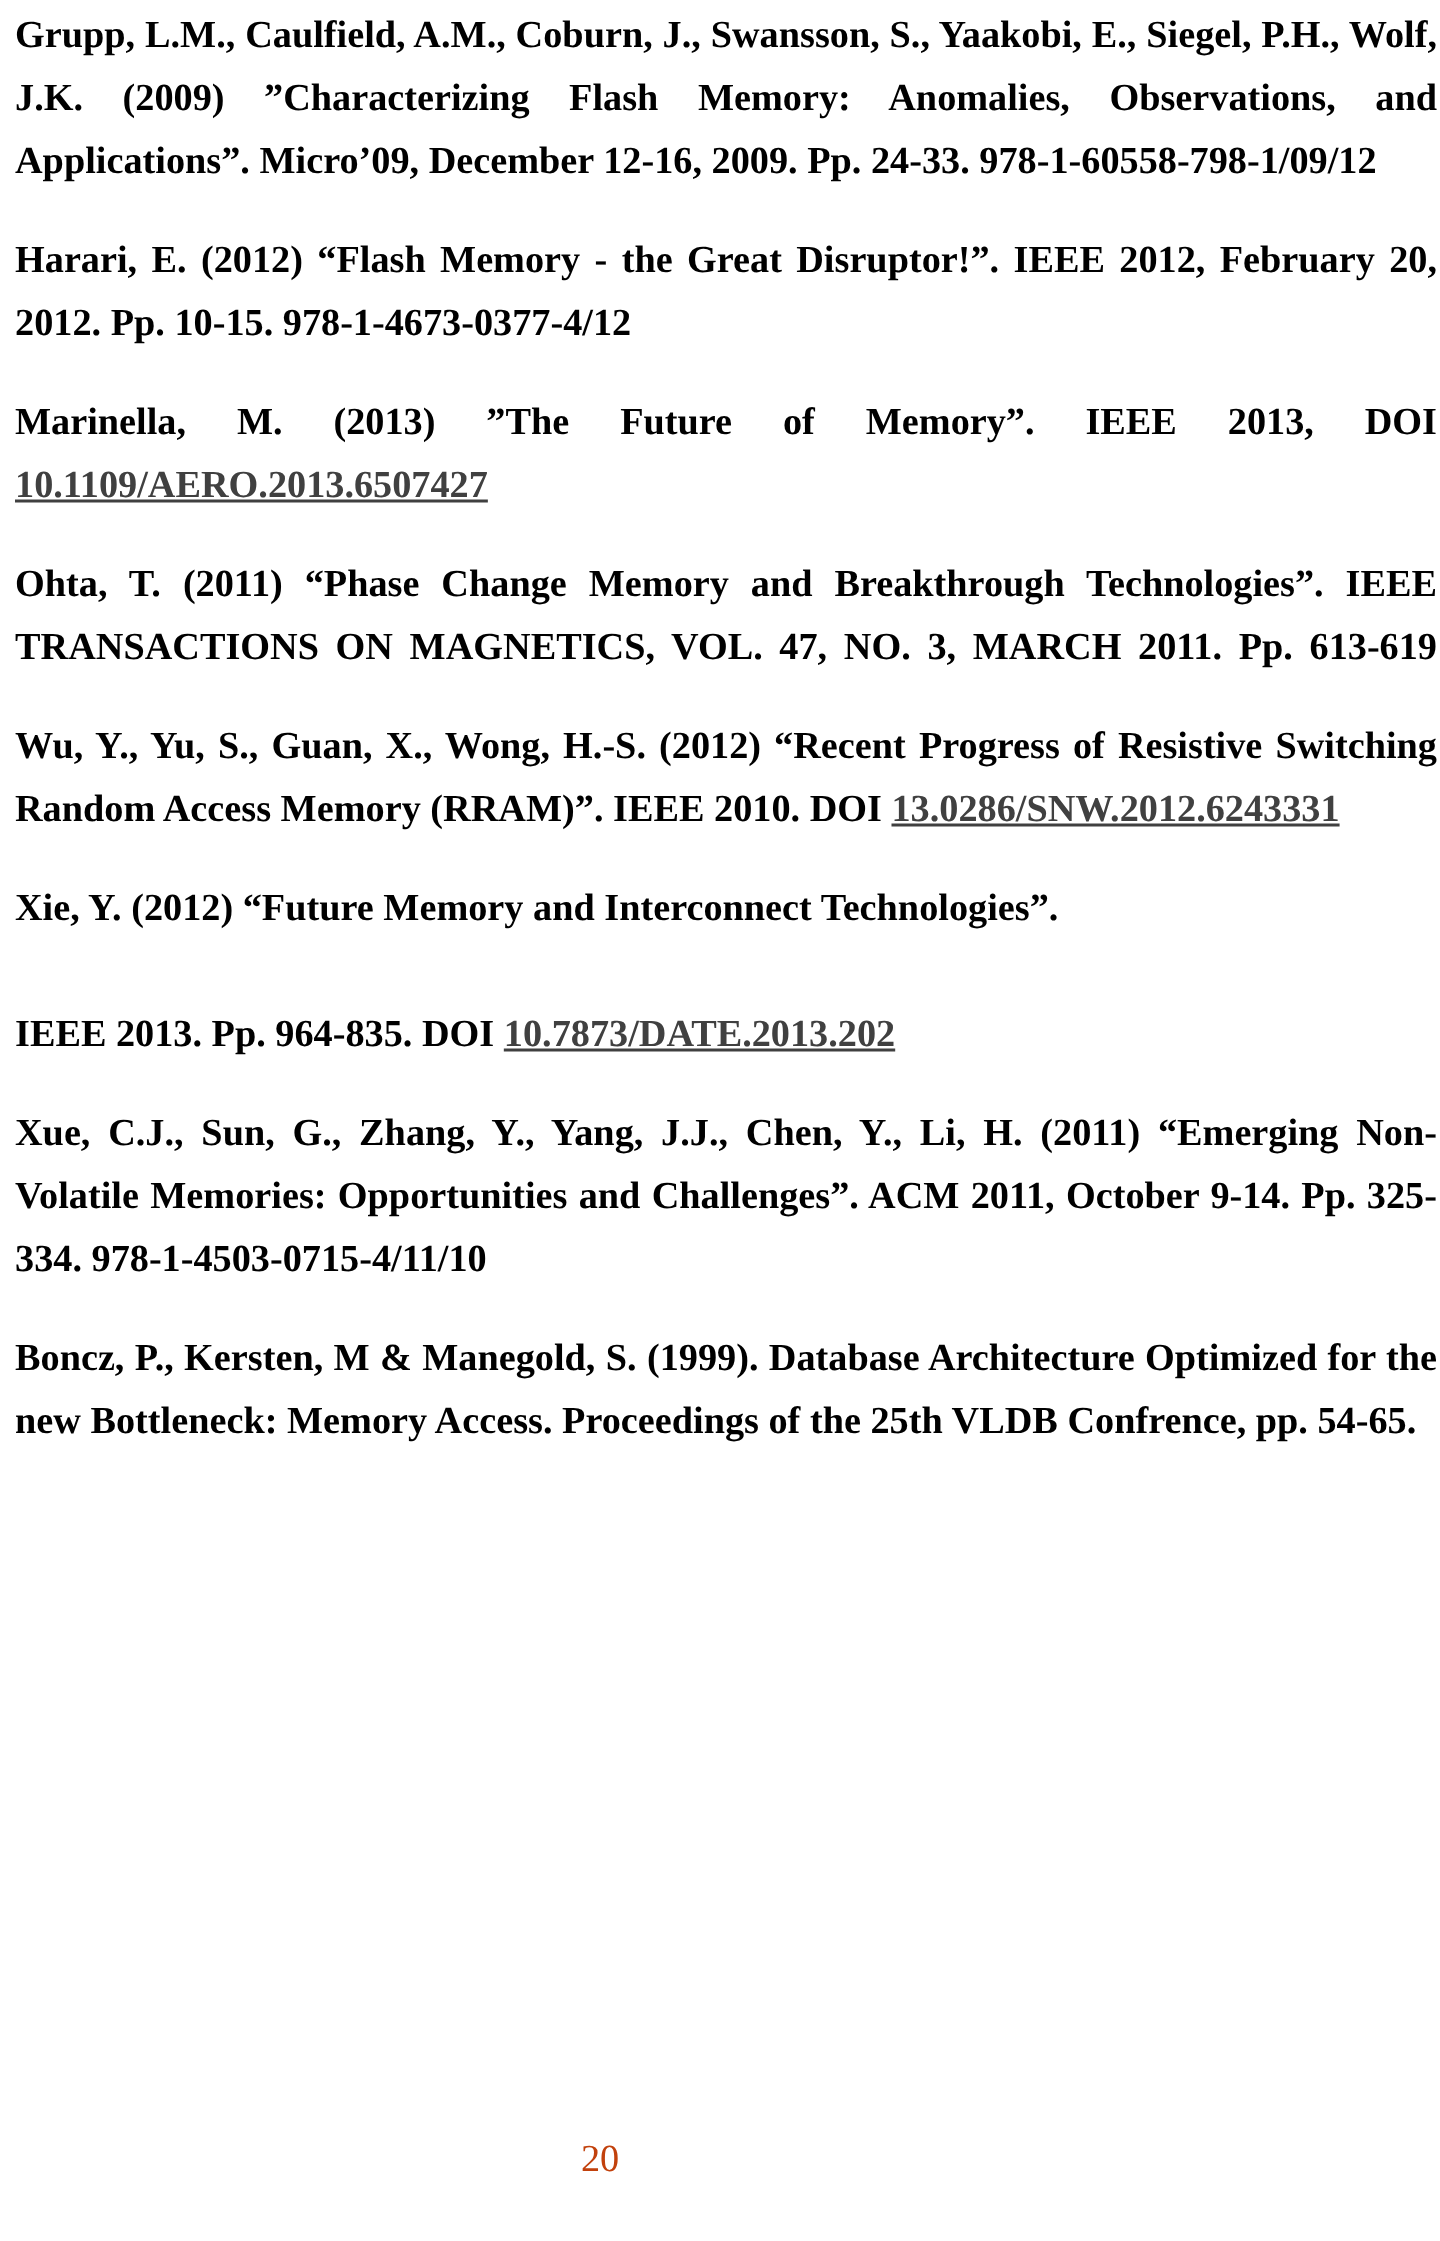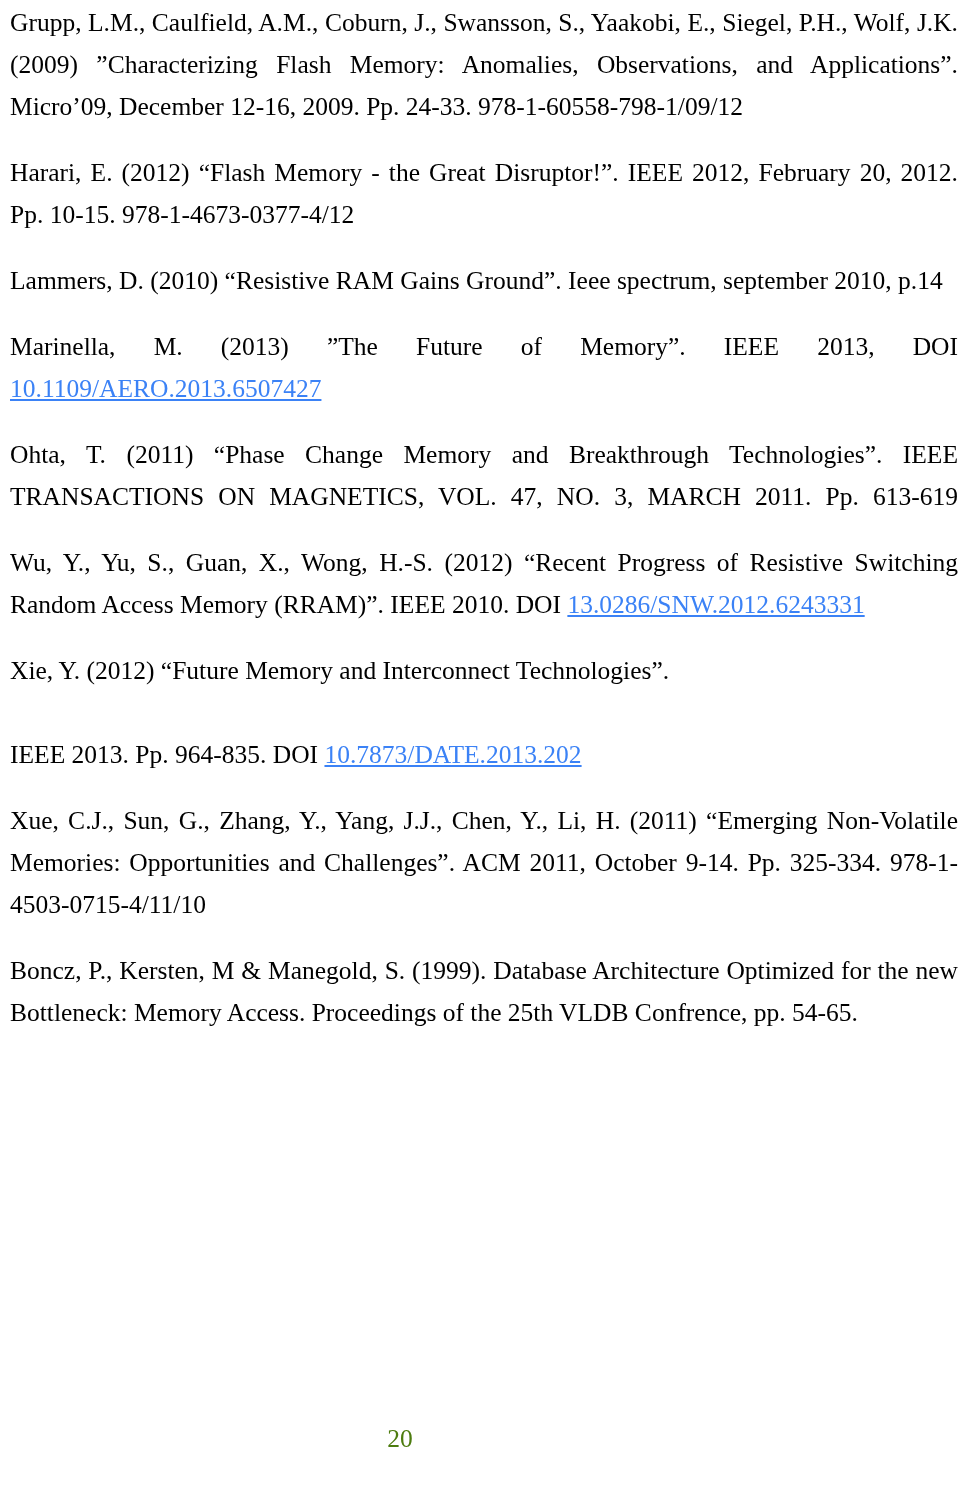--- a/index.html
+++ b/index.html
@@ -22,78 +22,76 @@
     width: 960px;
     height: 1494px;
     box-sizing: border-box;
     padding: 0;
   }
   .refs {
     position: absolute;
     left: 10px;
     top: 2px;
     width: 948px;
+    font-weight: bold;
   }
   .ref {
     text-align: justify;
     text-justify: inter-word;
     font-size: 25.5px;
     line-height: 42px;
     margin: 0 0 24px 0;
     hyphens: none;
     word-spacing: normal;
   }
   .ref:last-of-type { margin-bottom: 11px; }
 
   
   .ref.force-justify {
     text-align-last: justify;
   }
 
   .doi-link {
-    color: #3b82f6;
+    color: #404040;
     text-decoration: underline;
     text-underline-offset: 2px;
   }
 
   .spacer-line {
     display: block;
     height: 42px;
   }
 
   .page-number {
     position: absolute;
     left: 0;
     top: 1424px;
     width: 800px;
     text-align: center;
     font-size: 25.5px;
     line-height: 30px;
     font-family: "Liberation Serif", "DejaVu Serif", serif;
-    color: #4d7c0f;
+    color: #c2410c;
   }
 </style>
 </head>
 <body>
 
 <div class="page">
 
   <div class="refs">
 
     <p class="ref">
       <span>Grupp, L.M., Caulfield, A.M., Coburn, J., Swansson, S., Yaakobi, E., Siegel, P.H., Wolf, J.K. (2009) ”Characterizing Flash Memory: Anomalies, Observations, and Applications”. Micro’09, December 12-16, 2009. Pp. 24-33. 978-1-60558-798-1/09/12</span>
     </p>
 
     <p class="ref">
       <span>Harari, E. (2012) “Flash Memory - the Great Disruptor!”. IEEE 2012, February 20, 2012. Pp. 10-15. 978-1-4673-0377-4/12</span>
     </p>
 
-    <p class="ref">
-      <span>Lammers, D. (2010) “Resistive RAM Gains Ground”. Ieee spectrum, september 2010, p.14</span>
-    </p>
 
     <p class="ref">
       <span>Marinella, M. (2013) ”The Future of Memory”. IEEE 2013, DOI </span><a class="doi-link" href="#">10.1109/AERO.2013.6507427</a><span></span>
     </p>
 
 
     <p class="ref force-justify">
       <span>Ohta, T. (2011) “Phase Change Memory and Breakthrough Technologies”. IEEE TRANSACTIONS ON MAGNETICS, VOL. 47, NO. 3, MARCH 2011. Pp. 613-619</span>
     </p>
 

